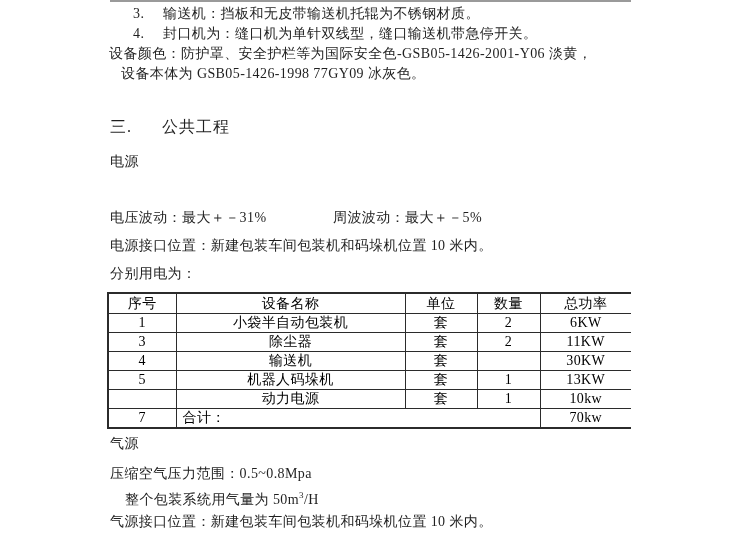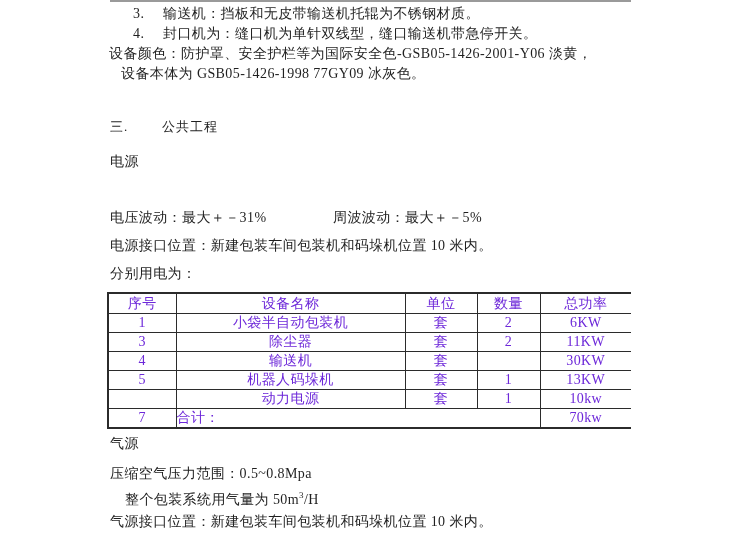--- a/index.html
+++ b/index.html
@@ -30,21 +30,21 @@
   .top-rule {
     position: absolute;
     left: 110px;
     top: 0;
     width: 521px;
     height: 2px;
     background: #9a9a9a;
   }
   .heading {
     position: absolute;
-    font-size: 13px;
+    font-size: 16px;
     line-height: 19px;
     letter-spacing: 1px;
     white-space: nowrap;
   }
   .heading .sec-num {
     display: inline-block;
     width: 52px;
   }
   .split-right {
     position: absolute;
@@ -53,21 +53,21 @@
   }
   table.power {
     position: absolute;
     left: 107px;
     top: 292px;
     width: 524px;
     border-collapse: collapse;
     table-layout: fixed;
     font-family: "Liberation Serif", "DejaVu Serif", serif;
     font-size: 14px;
-    color: #6d28d9;
+    color: #000000;
   }
   table.power th, table.power td {
     border: 1px solid #2b2b2b;
     text-align: center;
     vertical-align: middle;
     padding: 0;
     height: 18px;
     line-height: 18px;
     font-weight: normal;
     letter-spacing: 0.4px;
@@ -75,20 +75,21 @@
     white-space: nowrap;
   }
   table.power {
     border: 2px solid #2b2b2b;
   }
   table.power tr.hdr th {
     height: 19px;
   }
   table.power td.left-cell {
     text-align: left;
+    padding-left: 6px;
     margin-left: 45px;
   }
   sup.cube {
     font-size: 9px;
     vertical-align: super;
     line-height: 0;
   }
 </style>
 </head>
 <body>

